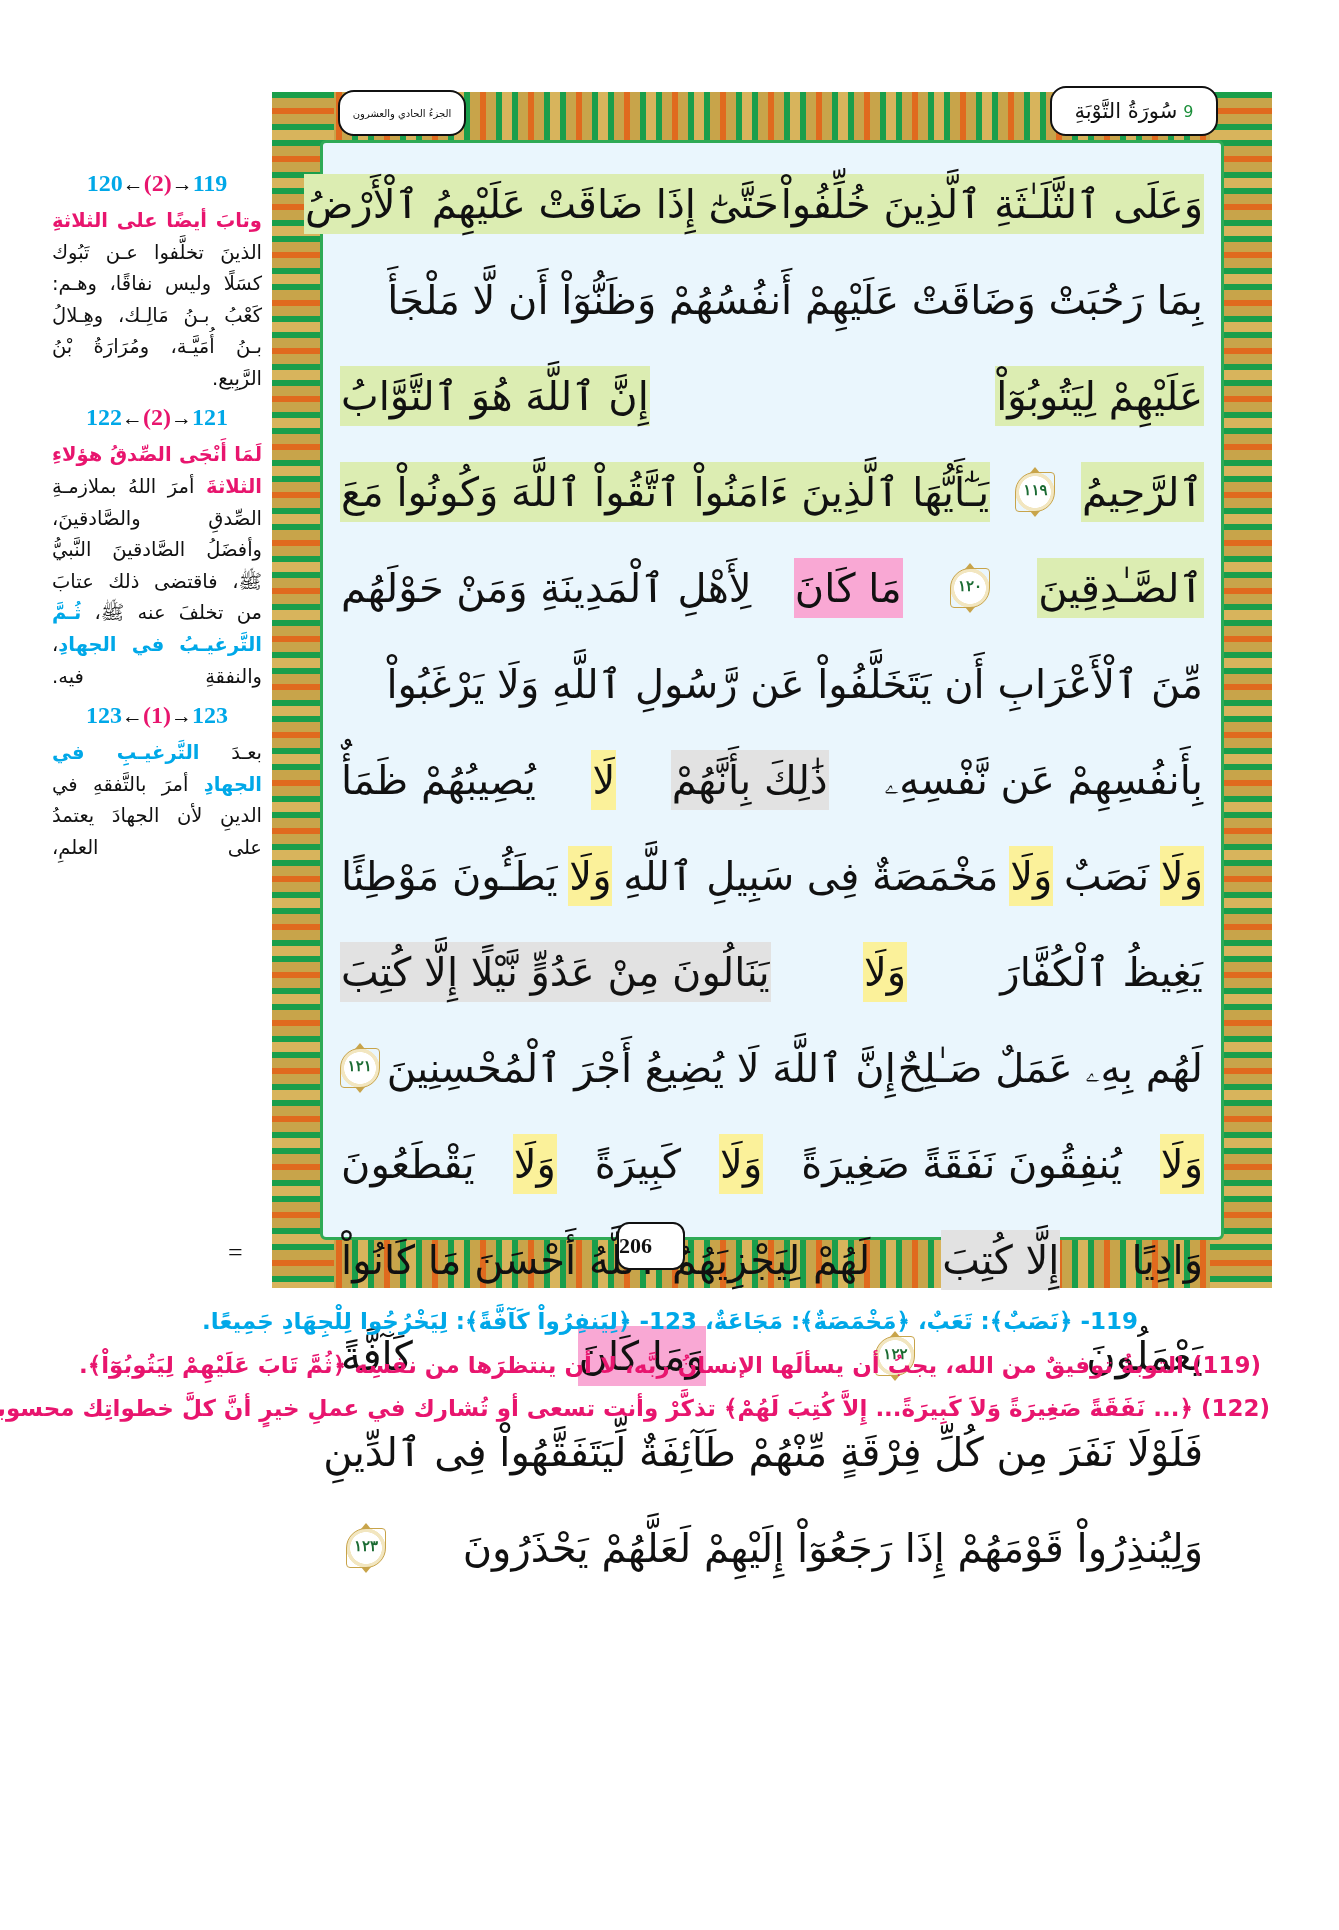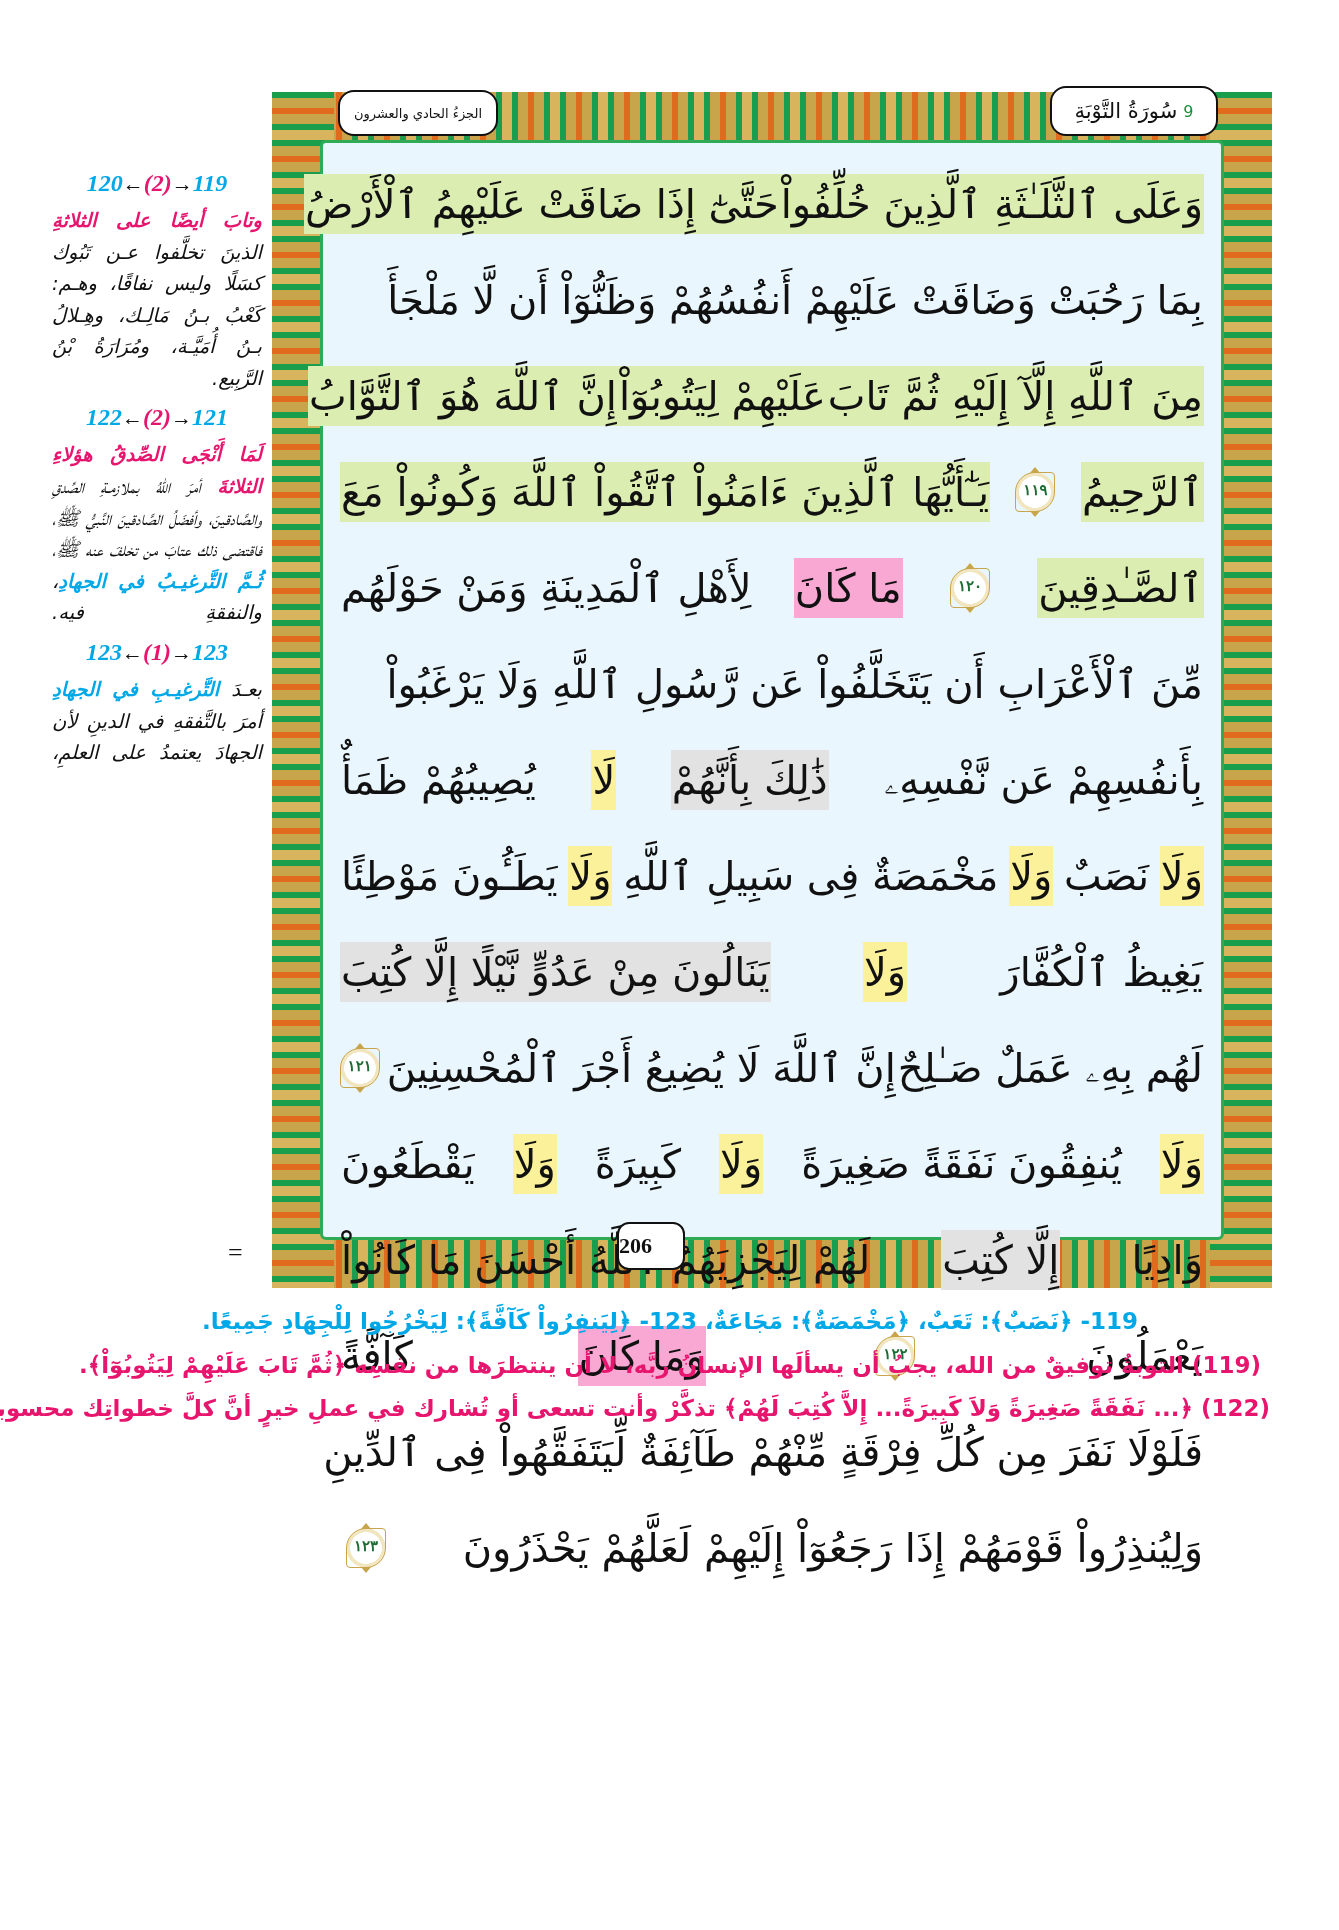--- a/index.html
+++ b/index.html
@@ -61,21 +61,21 @@
     background:#ffffff;
     border:2px solid #111;
     border-radius:16px;
     display:flex; align-items:center; justify-content:center;
     font-family:"DejaVu Sans","Liberation Sans",sans-serif;
     color:#111;
     z-index:6;
     white-space:nowrap;
     direction:rtl;
   }
-  #cartouche-juz  { left:338px; top:90px; width:160px; height:46px; font-size:13px; }
+  #cartouche-juz  { left:338px; top:90px; width:128px; height:46px; font-size:10px; }
   #cartouche-sura { left:1050px; top:86px; width:168px; height:50px; font-size:21px; }
   #cartouche-sura .sura-num { font-size:16px; color:#1b8f3a; margin-left:6px; }
 
   
   #page-number {
     position:absolute;
     left:617px; top:1222px; width:68px; height:48px;
     background:#ffffff; border:2px solid #111; border-radius:12px;
     display:flex; align-items:center; justify-content:flex-start;
     font-size:22px; font-weight:700; color:#111;
@@ -83,21 +83,21 @@
     z-index:7;
   }
 
   
   #sidebar {
     position:absolute;
     left:52px; top:160px; width:210px; height:1110px;
     direction:rtl; text-align:justify;
     font-family:"DejaVu Sans","Liberation Sans",sans-serif;
   }
-  .sb-block { margin-bottom:4px;font-style:italic; }
+  .sb-block { margin-bottom:4px; }
   .sb-range {
     text-align:center;
     font-family:"Liberation Serif",serif;
     font-weight:700; font-size:24px;
     color:#00a8e8;
     letter-spacing:0px;
     margin:10px 0 8px 0;
     direction:ltr;
   }
   .sb-range .paren { color:#e8156e; }
@@ -205,21 +205,20 @@
 
   <div id="quran">
       <div class="aya-line">
         <span class="hl-green">وَعَلَى ٱلثَّلَـٰثَةِ ٱلَّذِينَ خُلِّفُواْ</span>
         <span class="hl-green">حَتَّىٰٓ إِذَا ضَاقَتْ عَلَيْهِمُ ٱلْأَرْضُ</span>
       </div>
       <div class="aya-line">
         <span class="hl-none">بِمَا رَحُبَتْ وَضَاقَتْ عَلَيْهِمْ أَنفُسُهُمْ وَظَنُّوٓاْ أَن لَّا مَلْجَأَ</span>
       </div>
       <div class="aya-line">
-        <span class="hl-green">مِنَ ٱللَّهِ إِلَّآ إِلَيْهِ ثُمَّ تَابَ</span>
         <span class="hl-green">عَلَيْهِمْ لِيَتُوبُوٓاْ</span>
         <span class="hl-green">إِنَّ ٱللَّهَ هُوَ ٱلتَّوَّابُ</span>
       </div>
       <div class="aya-line">
         <span class="hl-green">ٱلرَّحِيمُ</span>
         <span class="aya-mark">١١٩</span>
         <span class="hl-green">يَـٰٓأَيُّهَا ٱلَّذِينَ ءَامَنُواْ ٱتَّقُواْ ٱللَّهَ وَكُونُواْ مَعَ</span>
       </div>
       <div class="aya-line">
         <span class="hl-green">ٱلصَّـٰدِقِينَ</span>

